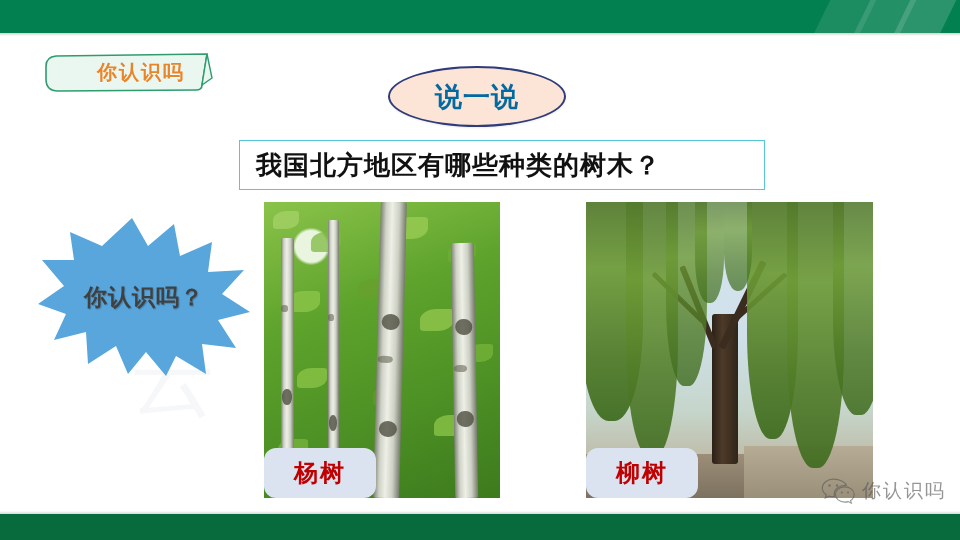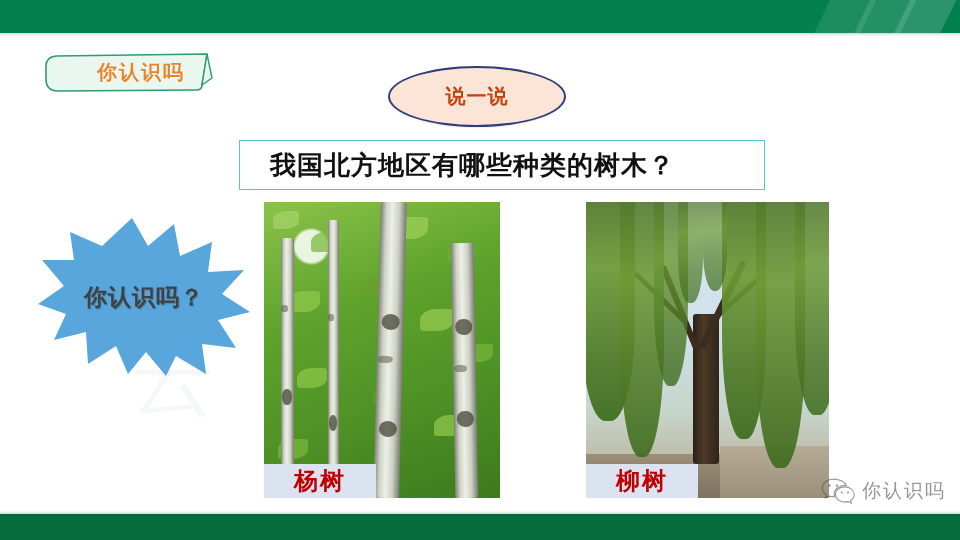--- a/index.html
+++ b/index.html
@@ -60,57 +60,58 @@
   
   .oval{
     position:absolute;left:388px;top:66px;width:174px;height:57px;
     border-radius:50%;
     background:#FCE4D6;
     border:2px solid #2F3B7A;
     display:flex;align-items:center;justify-content:center;
     box-shadow:0 1px 2px rgba(0,0,0,.08);
   }
   .oval span{
-    color:#c2410c;font-size:20px;font-weight:bold;letter-spacing:1px;
+    color:#0369a1;font-size:27px;font-weight:bold;letter-spacing:1px;
     font-family:"Liberation Sans","DejaVu Sans",sans-serif;
   }
 
   
   .qbox{
     position:absolute;left:239px;top:140px;width:526px;height:50px;
     border:1.6px solid #57C6DA;background:#ffffff;
     display:flex;align-items:center;box-sizing:border-box;
-    padding-left:30px;
+    padding-left:16px;
   }
   .qbox span{
     color:#111111;font-size:26px;font-weight:bold;letter-spacing:1px;
   }
 
   
   .starburst{position:absolute;left:36px;top:216px;width:216px;height:162px;}
   .starburst svg{position:absolute;left:0;top:0;}
   .starburst .stext{
     position:absolute;left:0;top:0;width:216px;height:162px;
     display:flex;align-items:center;justify-content:center;
     color:#404040;font-size:23px;font-weight:bold;letter-spacing:1px;
     text-shadow:1px 1px 1px rgba(0,0,0,.22);
   }
 
   
   .photo{
     position:absolute;overflow:hidden;background:#2f5e23;
   }
   .photo.left{left:264px;top:202px;width:236px;height:296px;}
-  .photo.right{left:586px;top:202px;width:243px;height:296px;}
+  .photo.right{left:586px;top:202px;width:243px;height:296px;padding-left:44px;}
   .photo .cap{
-    position:absolute;left:0;bottom:0;height:34px;width:112px;
+    position:absolute;left:0;bottom:0;height:50px;width:112px;
     background:#DCE3F0;
     display:flex;align-items:center;justify-content:center;
     color:#C00000;font-size:24px;font-weight:bold;letter-spacing:2px;
     z-index:5;
+    border-radius:12px;
   }
 
   
   .poplar-sky{position:absolute;inset:0;background:
       radial-gradient(circle at 20% 15%,#e9f5df 0 5%,transparent 6%),
       linear-gradient(160deg,#8bc34a 0%,#5ea32c 35%,#4c8f24 70%,#3d7a1d 100%);}
   .leaf{position:absolute;border-radius:50% 12% 50% 12%;opacity:.75;}
   .trunk{
     position:absolute;bottom:0;
     background:linear-gradient(to right,#7b7f72 0%,#cfd2c6 22%,#eef0e7 45%,#cdd0c4 72%,#757a6d 100%);

